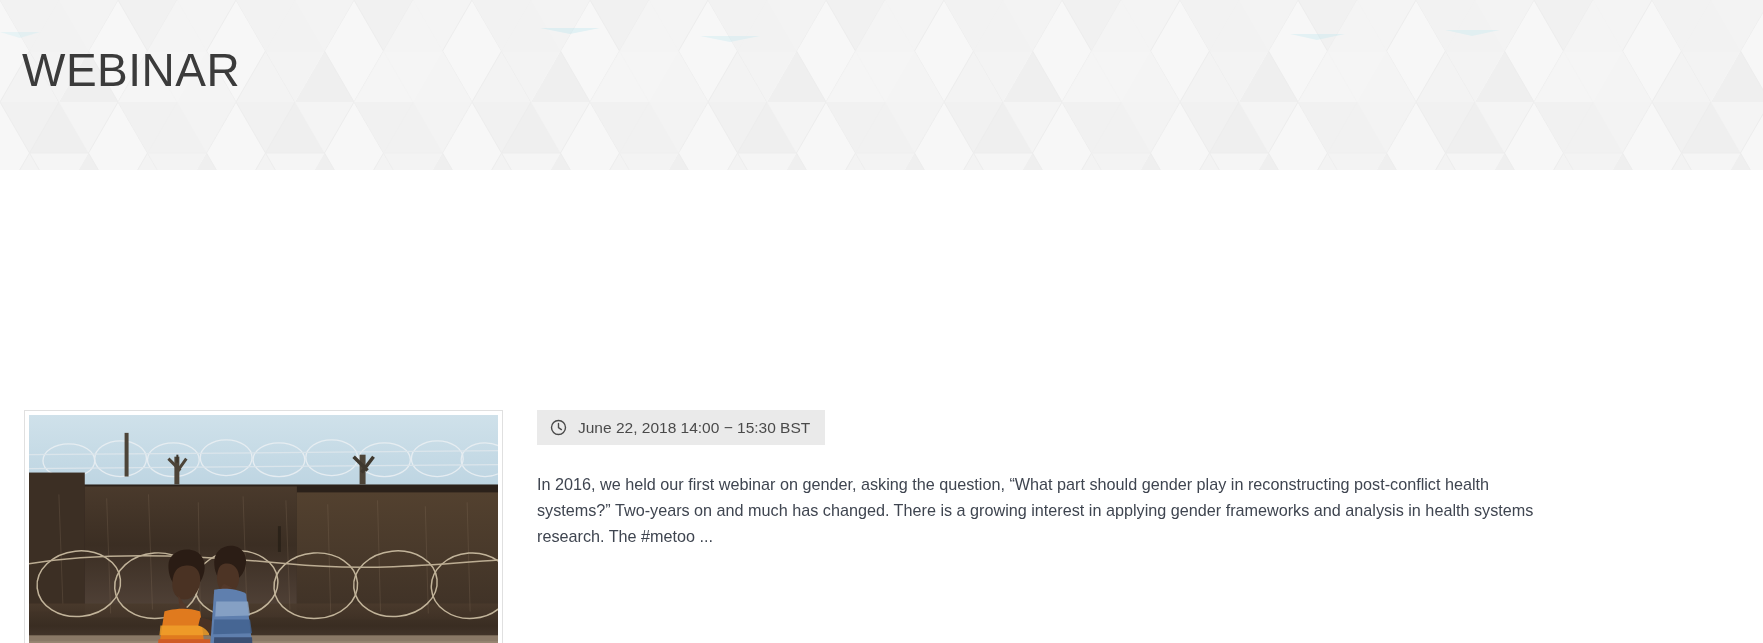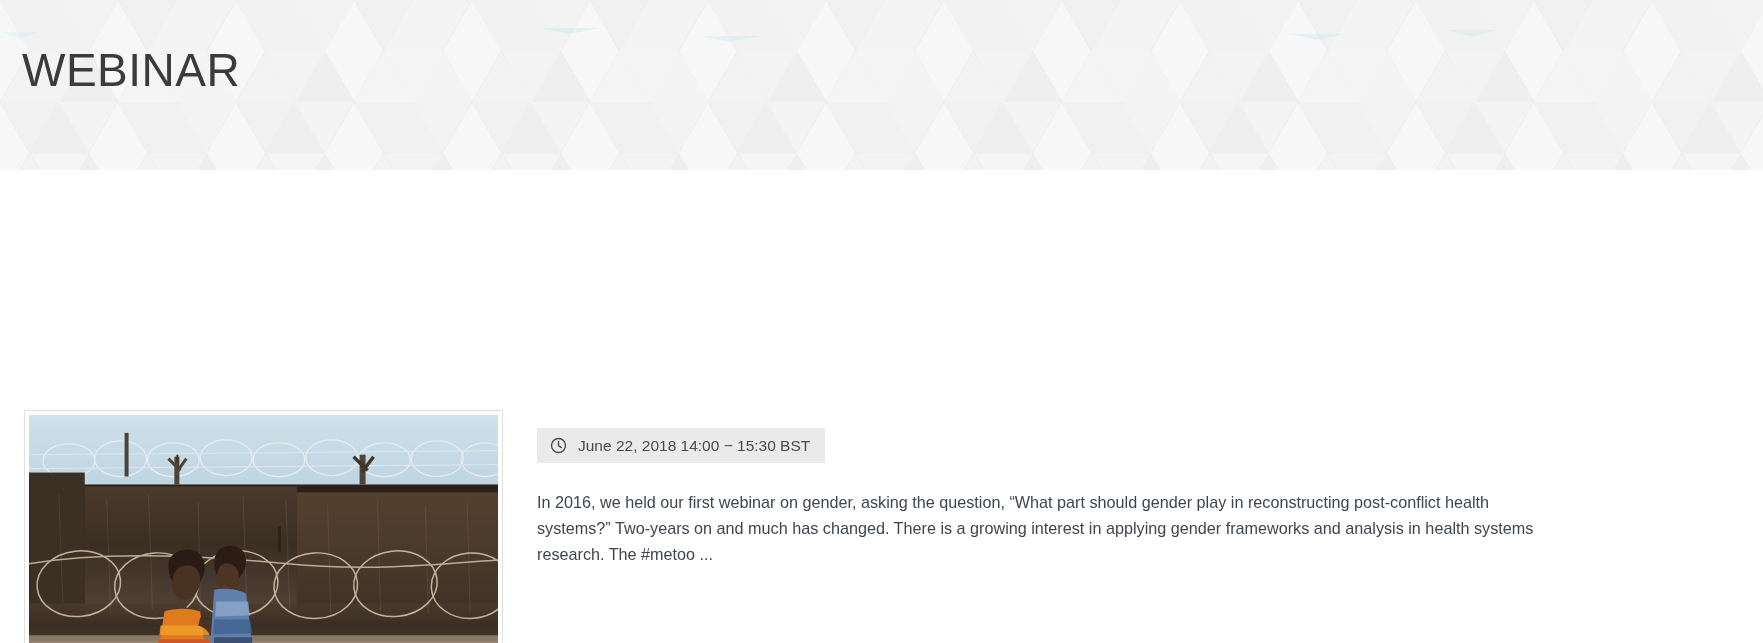--- a/index.html
+++ b/index.html
@@ -86,21 +86,20 @@
     font-weight: 300;
     color: #3d4450;
     letter-spacing: 0.1px;
     max-width: 1010px;
   }
 
   .date-badge {
     display: inline-flex;
     align-items: center;
     gap: 11px;
-    margin-top: 18px;
     padding: 8px 15px 8px 13px;
     background: #eaeaea;
     color: #4a4a4a;
     font-size: 15.5px;
     line-height: 19px;
     white-space: nowrap;
   }
   .clock-icon {
     display: inline-block;
     width: 17px;

